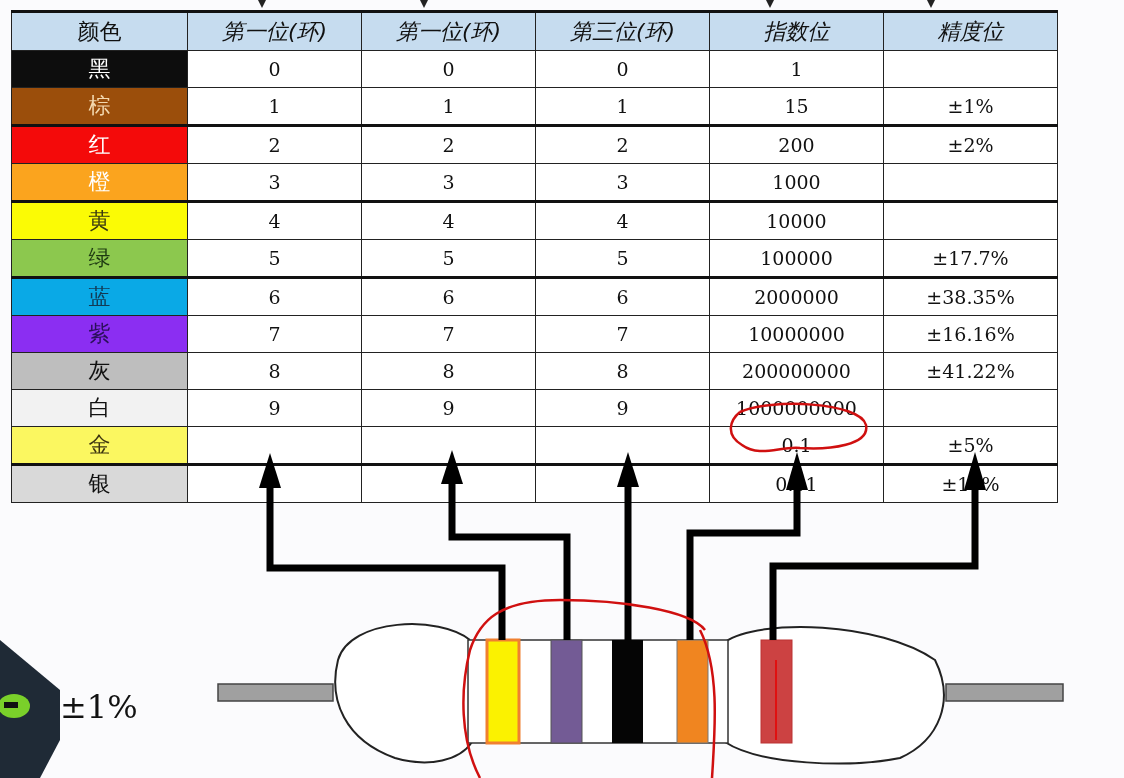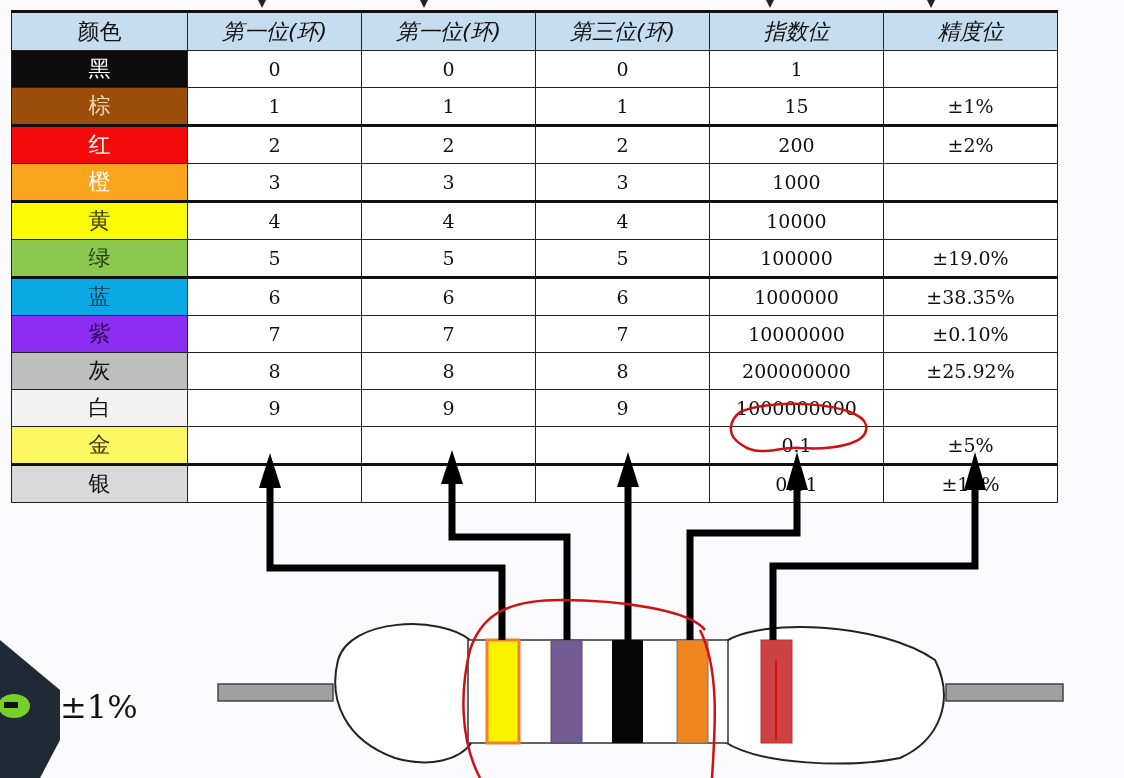--- a/index.html
+++ b/index.html
@@ -71,45 +71,45 @@
         <td>4</td>
         <td>10000</td>
         <td></td>
       </tr>
       <tr>
         <td class="color" style="background: rgb(140, 200, 78); color: rgb(30, 58, 18);">绿</td>
         <td>5</td>
         <td>5</td>
         <td>5</td>
         <td>100000</td>
-        <td>±19.0%</td>
+        <td>±17.7%</td>
       </tr>
       <tr class="thick">
         <td class="color" style="background: rgb(10, 169, 230); color: rgb(18, 58, 85);">蓝</td>
         <td>6</td>
         <td>6</td>
         <td>6</td>
-        <td>1000000</td>
+        <td>2000000</td>
         <td>±38.35%</td>
       </tr>
       <tr>
         <td class="color" style="background: rgb(139, 46, 242); color: rgb(43, 15, 90);">紫</td>
         <td>7</td>
         <td>7</td>
         <td>7</td>
         <td>10000000</td>
-        <td>±0.10%</td>
+        <td>±16.16%</td>
       </tr>
       <tr>
         <td class="color" style="background: rgb(190, 190, 190); color: rgb(17, 17, 17);">灰</td>
         <td>8</td>
         <td>8</td>
         <td>8</td>
         <td>200000000</td>
-        <td>±25.92%</td>
+        <td>±41.22%</td>
       </tr>
       <tr>
         <td class="color" style="background: rgb(242, 242, 242); color: rgb(17, 17, 17);">白</td>
         <td>9</td>
         <td>9</td>
         <td>9</td>
         <td>1000000000</td>
         <td></td>
       </tr>
       <tr>

